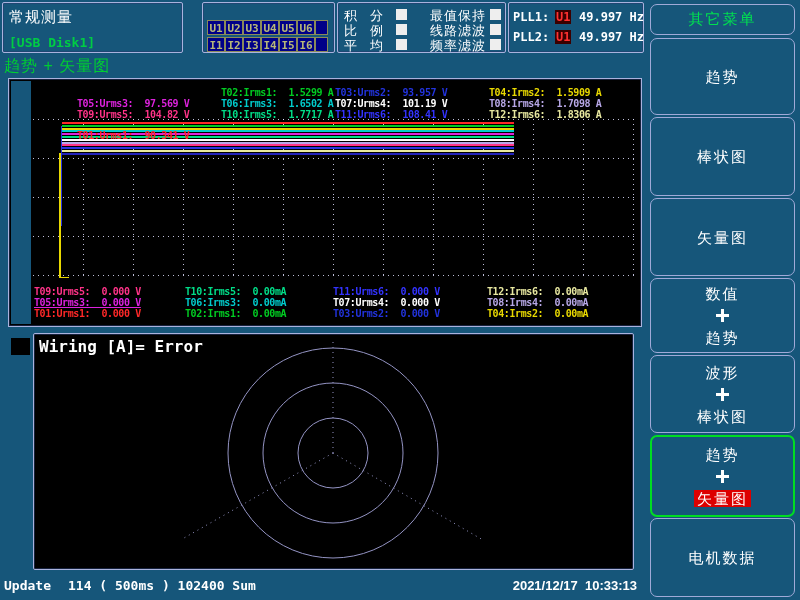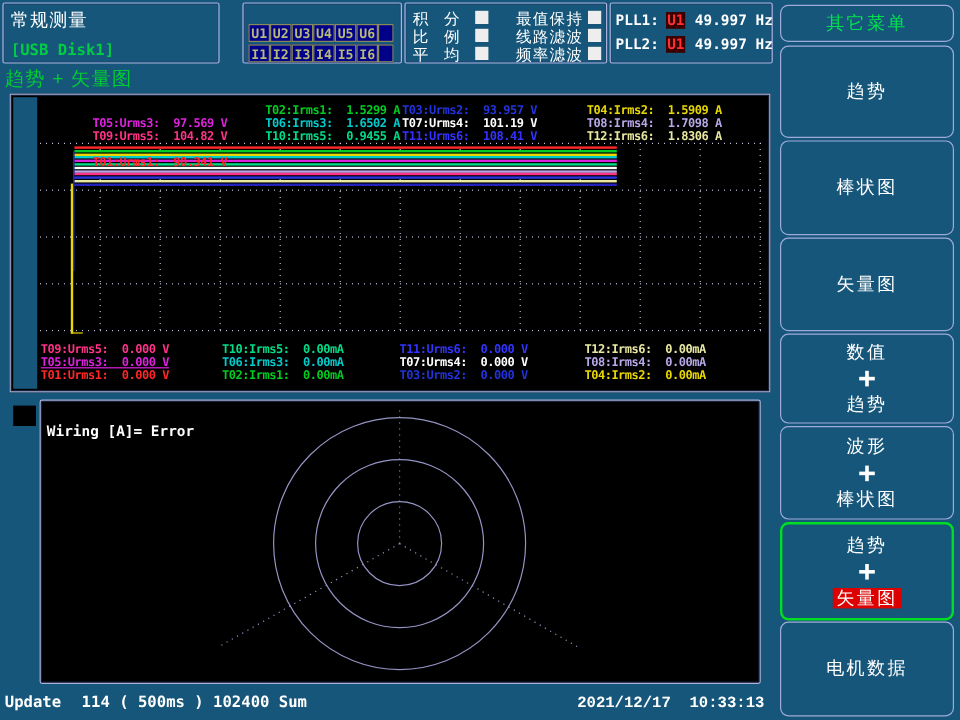--- a/index.html
+++ b/index.html
@@ -55,26 +55,26 @@
   
   #trend-panel{left:8px;top:78px;width:634px;height:249px;background:#000;border-radius:0;}
   .gutter{left:2px;top:2px;width:20px;height:243px;background:#16567a;}
   .tval{position:absolute;font-family:"DejaVu Sans Mono",monospace;font-weight:bold;font-size:10px;letter-spacing:-0.4px;white-space:pre;line-height:11px;}
   .grid-h{position:absolute;height:1px;background:repeating-linear-gradient(90deg,rgba(225,225,255,.85) 0 1px,transparent 1px 5px);}
   .grid-v{position:absolute;width:1px;background:repeating-linear-gradient(180deg,rgba(225,225,255,.85) 0 1px,transparent 1px 5px);}
   .tline{position:absolute;height:2px;}
   .riser{position:absolute;}
   
   #vector-panel{left:33px;top:333px;width:601px;height:237px;background:#000;}
-  .wiring{left:5px;top:18px;font-family:"DejaVu Sans Mono",monospace;font-weight:bold;font-size:12px;color:#fff;white-space:pre;}
+  .wiring{left:5px;top:3px;font-family:"DejaVu Sans Mono",monospace;font-weight:bold;font-size:16px;color:#fff;white-space:pre;}
   .marker-sq{left:11px;top:338px;width:19px;height:17px;background:#000;}
   
   .status-update{left:4px;top:578px;font-family:"DejaVu Sans Mono",monospace;font-weight:bold;font-size:13px;}
   .status-info{left:68px;top:578px;font-family:"DejaVu Sans Mono",monospace;font-weight:bold;font-size:13px;white-space:pre;}
-  .status-date{right:163px;top:578px;font-family:Liberation Mono, monospace;font-weight:bold;font-size:13px;white-space:pre;}
+  .status-date{right:163px;top:578px;font-family:Liberation Sans, sans-serif;font-weight:bold;font-size:13px;white-space:pre;}
 </style>
 </head>
 <body>
 
 <div class="box" style="left:2px;top:2px;width:181px;height:51px;">
   <div class="abs mode-label">常规测量</div>
   <div class="abs usb-label">[USB Disk1]</div>
 </div>
 
 <div class="box" style="left:202px;top:2px;width:133px;height:51px;">
@@ -211,21 +211,21 @@
   <div id="top-values">
       <div class="tval" style="left: 68px; top: 8px; color: rgb(255, 40, 40); margin-top: 43px;">T01:Urms1:  90.341 V</div>
       <div class="tval" style="left: 212px; top: 8px; color: rgb(0, 204, 34);">T02:Irms1:  1.5299 A</div>
       <div class="tval" style="left: 326px; top: 8px; color: rgb(34, 51, 221);">T03:Urms2:  93.957 V</div>
       <div class="tval" style="left: 480px; top: 8px; color: rgb(232, 216, 0);">T04:Irms2:  1.5909 A</div>
       <div class="tval" style="left: 68px; top: 19px; color: rgb(221, 34, 221);">T05:Urms3:  97.569 V</div>
       <div class="tval" style="left: 212px; top: 19px; color: rgb(0, 204, 204);">T06:Irms3:  1.6502 A</div>
       <div class="tval" style="left: 326px; top: 19px; color: rgb(255, 255, 255);">T07:Urms4:  101.19 V</div>
       <div class="tval" style="left: 480px; top: 19px; color: rgb(184, 168, 232);">T08:Irms4:  1.7098 A</div>
       <div class="tval" style="left: 68px; top: 30px; color: rgb(255, 51, 136);">T09:Urms5:  104.82 V</div>
-      <div class="tval" style="left: 212px; top: 30px; color: rgb(0, 221, 136);">T10:Irms5:  0.9455 A</div>
+      <div class="tval" style="left: 212px; top: 30px; color: rgb(0, 221, 136);">T10:Irms5:  1.7717 A</div>
       <div class="tval" style="left: 326px; top: 30px; color: rgb(51, 51, 255);">T11:Urms6:  108.41 V</div>
       <div class="tval" style="left: 480px; top: 30px; color: rgb(232, 232, 160);">T12:Irms6:  1.8306 A</div>
     </div>
   <div id="bottom-values">
       <div class="tval" style="left: 25px; top: 207px; color: rgb(255, 51, 136);">T09:Urms5:  0.000 V</div>
       <div class="tval" style="left: 176px; top: 207px; color: rgb(0, 221, 136);">T10:Irms5:  0.00mA</div>
       <div class="tval" style="left: 324px; top: 207px; color: rgb(51, 51, 255);">T11:Urms6:  0.000 V</div>
       <div class="tval" style="left: 478px; top: 207px; color: rgb(232, 232, 160);">T12:Irms6:  0.00mA</div>
       <div class="tval" style="left: 25px; top: 218px; color: rgb(221, 34, 221); text-decoration: underline;">T05:Urms3:  0.000 V</div>
       <div class="tval" style="left: 176px; top: 218px; color: rgb(0, 204, 204);">T06:Irms3:  0.00mA</div>

